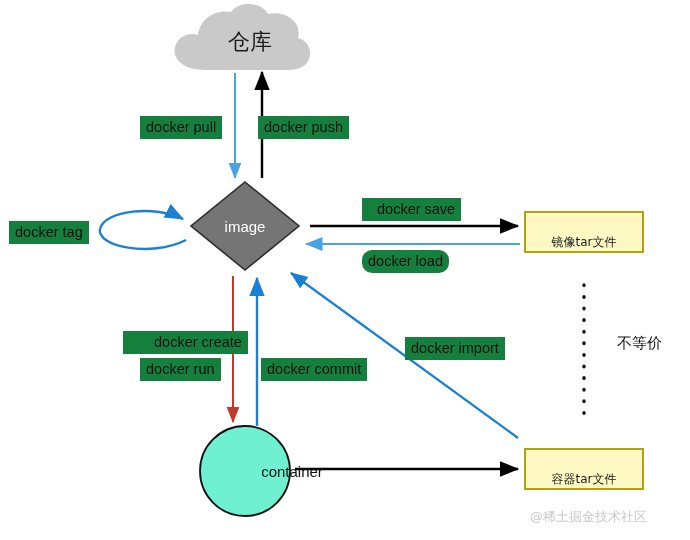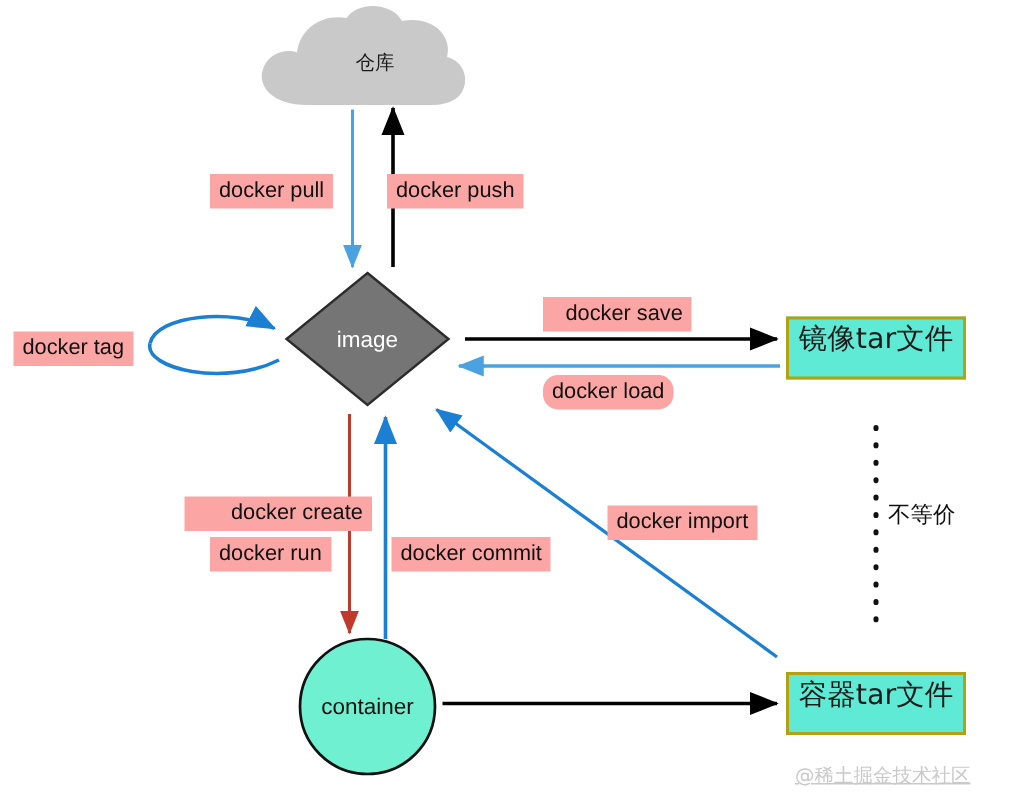--- a/index.html
+++ b/index.html
@@ -29,79 +29,80 @@
     position: absolute;
     display: flex;
     align-items: center;
     justify-content: center;
     text-align: center;
     white-space: nowrap;
   }
   
   .cloud-text {
     left: 205px; top: 25px; width: 90px; height: 34px;
-    font-size: 13px;
+    font-size: 22px;
     color: #1b1b1b;
     font-family: "DejaVu Sans", sans-serif;
   }
   
   .diamond-text {
     left: 205px; top: 215px; width: 80px; height: 22px;
     font-size: 15px;
     color: #ffffff;
   }
   
   .circle-text {
     left: 200px; top: 460px; width: 90px; height: 22px;
     font-size: 15px;
     color: #111111;
+    padding-left: 47px;
   }
   
   .box {
     position: absolute;
-    background: #5eead4;
+    background: #fef9c3;
     border: 2px solid #b3a10f;
     display: flex;
-    align-items: flex-start;
+    align-items: flex-end;
     justify-content: center;
     font-family: "DejaVu Sans", sans-serif;
-    font-size: 19px;
+    font-size: 12px;
     color: #1b1b1b;
     white-space: nowrap;
     box-sizing: border-box;
   }
   #box-image-tar { left: 524px; top: 211px; width: 120px; height: 42px; }
   #box-container-tar { left: 524px; top: 448px; width: 120px; height: 42px; }
 
   
   .cmd {
     position: absolute;
-    background: #fca5a5;
+    background: #15803d;
     color: #111111;
     font-size: 14.5px;
     line-height: 19px;
     padding: 2px 6px;
     white-space: nowrap;
     box-sizing: border-box;
   }
   .plain-label {
     position: absolute;
     white-space: nowrap;
     font-family: "DejaVu Sans", sans-serif;
     font-size: 15px;
     color: #111111;
+    margin-left: 25px;
   }
   .watermark {
     position: absolute;
     left: 530px; top: 508px;
     font-family: "DejaVu Sans", sans-serif;
     font-size: 13px;
     color: #c9c9c9;
     white-space: nowrap;
-    text-decoration: underline;
   }
 </style>
 </head>
 <body>
 
 <div id="canvas">
 
   <svg class="layer" viewBox="0 0 690 540">
     <defs>
       <marker id="arrow-black" markerWidth="9" markerHeight="9" refX="7.5" refY="3.2" orient="auto">

